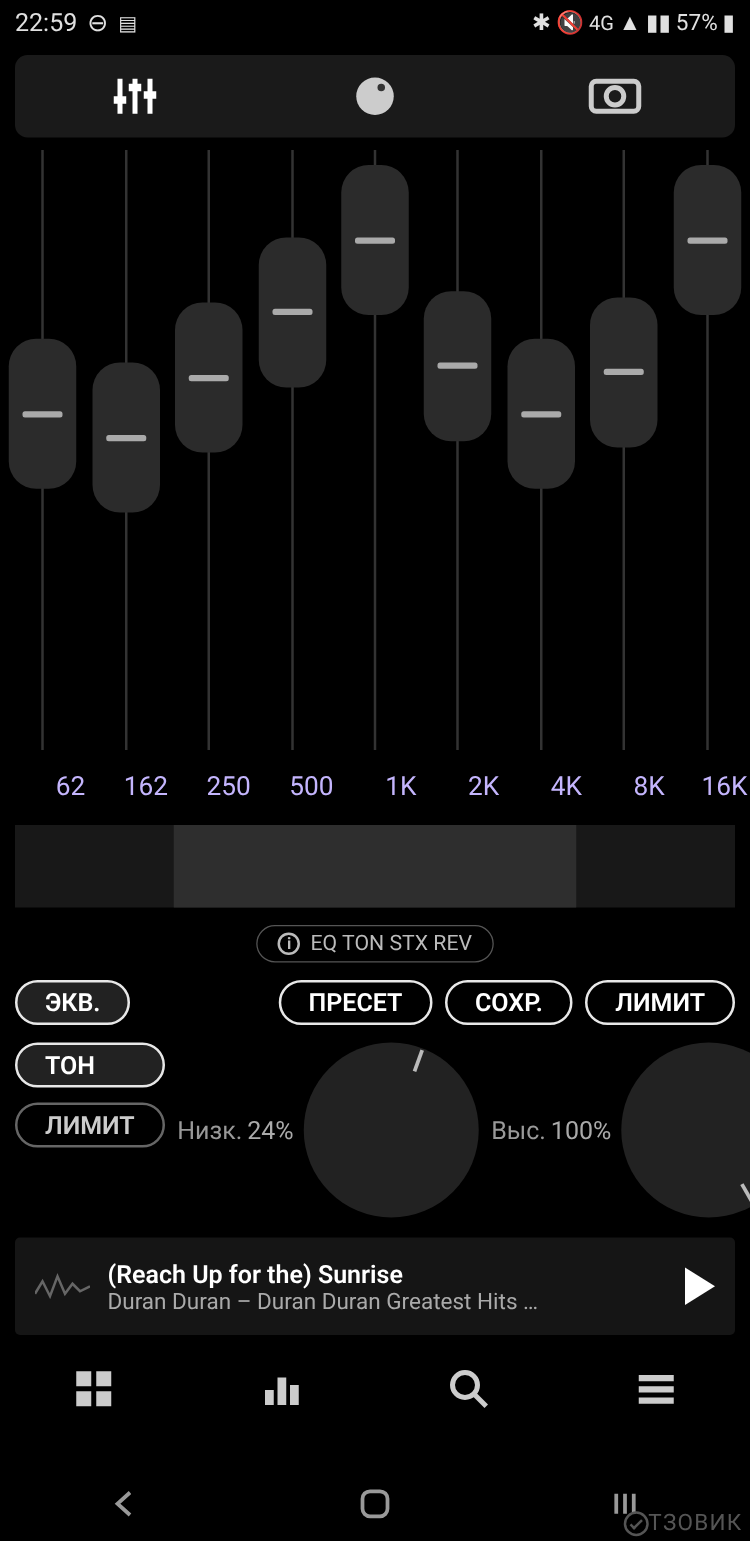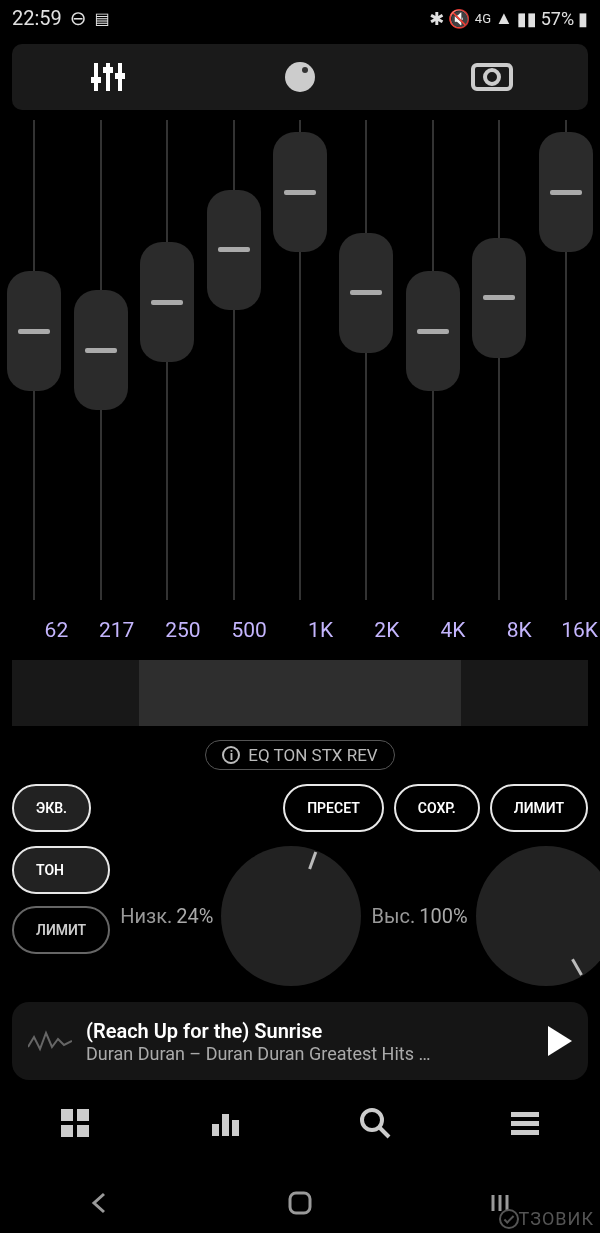--- a/index.html
+++ b/index.html
@@ -30,37 +30,37 @@
   
   .preamp { margin: 18px 12px 0 12px; height: 66px; background: #181818; position: relative; }
   .preamp-fill { position: absolute; top: 0; bottom: 0; background: #2e2e2e; }
   
   
   .info-chip { margin: 14px auto 0 auto; width: fit-content; padding: 4px 16px; border: 1px solid #555; border-radius: 20px; display: flex; align-items: center; gap: 8px; font-size: 17px; color: #bbb; }
   .info-i { width: 18px; height: 18px; border: 2px solid #bbb; border-radius: 50%; display: flex; justify-content: center; align-items: center; font-size: 13px; font-weight: bold; }
   
   
   .btn-row { display: flex; padding: 0 12px; margin-top: 14px; gap: 10px; align-items: flex-start; }
-  .pill { padding: 14px 22px; border: 2px solid #e8e8e8; border-radius: 28px; font-size: 14px; font-weight: 600; color: #fff; white-space: nowrap; }
+  .pill { padding: 4px 22px; border: 2px solid #e8e8e8; border-radius: 28px; font-size: 20px; font-weight: 600; color: #fff; white-space: nowrap; }
   .pill.dim { border-color: #666; color: #ccc; }
   .pill.active { background: #222; }
   .spacer { flex: 1; }
   
   
   .tone-section { display: flex; padding: 0 12px; margin-top: 14px; gap: 10px; align-items: flex-start; }
   .tone-left { display: flex; flex-direction: column; gap: 12px; }
   .knob-group { flex: 1; display: flex; align-items: center; gap: 8px; }
   .knob-labels { display: flex; flex-direction: row; gap: 4px; }
   .knob-label { font-size: 20px; color: #999; }
   .knob-value { font-size: 20px; color: #aaa; }
   .knob { width: 140px; height: 140px; background: #222; border-radius: 50%; position: relative; }
   .knob-indicator { position: absolute; width: 3px; height: 18px; background: #bbb; left: 50%; top: 50%; transform-origin: 50% 0; }
   
   
-  .now-playing { margin: 16px 12px 0 12px; height: 78px; background: #151515; border-radius: 17px; display: flex; align-items: center; padding: 0 16px; gap: 14px; }
+  .now-playing { margin: 16px 12px 0 12px; height: 78px; background: #151515; border-radius: 4px; display: flex; align-items: center; padding: 0 16px; gap: 14px; }
   .np-wave { width: 44px; height: 24px; }
   .np-text { flex: 1; overflow: hidden; }
   .np-title { font-size: 20px; font-weight: 600; color: #fff; white-space: nowrap; overflow: hidden; text-overflow: ellipsis; }
   .np-artist { font-size: 18px; color: #aaa; white-space: nowrap; overflow: hidden; text-overflow: ellipsis; }
   .np-play { width: 0; height: 0; border-left: 24px solid #fff; border-top: 15px solid transparent; border-bottom: 15px solid transparent; }
   
   
   .app-nav { display: flex; height: 70px; margin-top: 8px; }
   .app-nav-item { flex: 1; display: flex; justify-content: center; align-items: center; }
   
@@ -78,21 +78,21 @@
 
 <div class="status-bar">
   <div class="status-left">
     <span>22:59</span>
     <span class="stat-icon">⊖</span>
     <span class="stat-icon" style="font-size:16px">▤</span>
   </div>
   <div class="status-right">
     <span class="stat-icon">✱</span>
     <span class="stat-icon">🔇</span>
-    <span class="stat-icon" style="font-size:13px">4G</span>
+    <span class="stat-icon" style="font-size:16px">4G</span>
     <span class="stat-icon">▲</span>
     <span class="stat-icon">▮▮</span>
     <span>57%</span>
     <span class="stat-icon">▮</span>
   </div>
 </div>
 
 <div class="tab-bar">
   <div class="tab">
     <svg width="40" height="36" viewBox="0 0 40 36">
@@ -154,21 +154,21 @@
       </div>
       <div class="eq-band">
         <div class="eq-line"></div>
         <div class="eq-thumb" style="top: 15%;"></div>
       </div>
     </div>
 </div>
 
 <div class="freq-labels" id="freq-labels">
     <div class="freq-label">62</div>
-    <div class="freq-label">217</div>
+    <div class="freq-label">162</div>
     <div class="freq-label">250</div>
     <div class="freq-label">500</div>
     <div class="freq-label">1K</div>
     <div class="freq-label">2K</div>
     <div class="freq-label">4K</div>
     <div class="freq-label">8K</div>
     <div class="freq-label">16K</div>
   </div>
 
 <div class="preamp">

